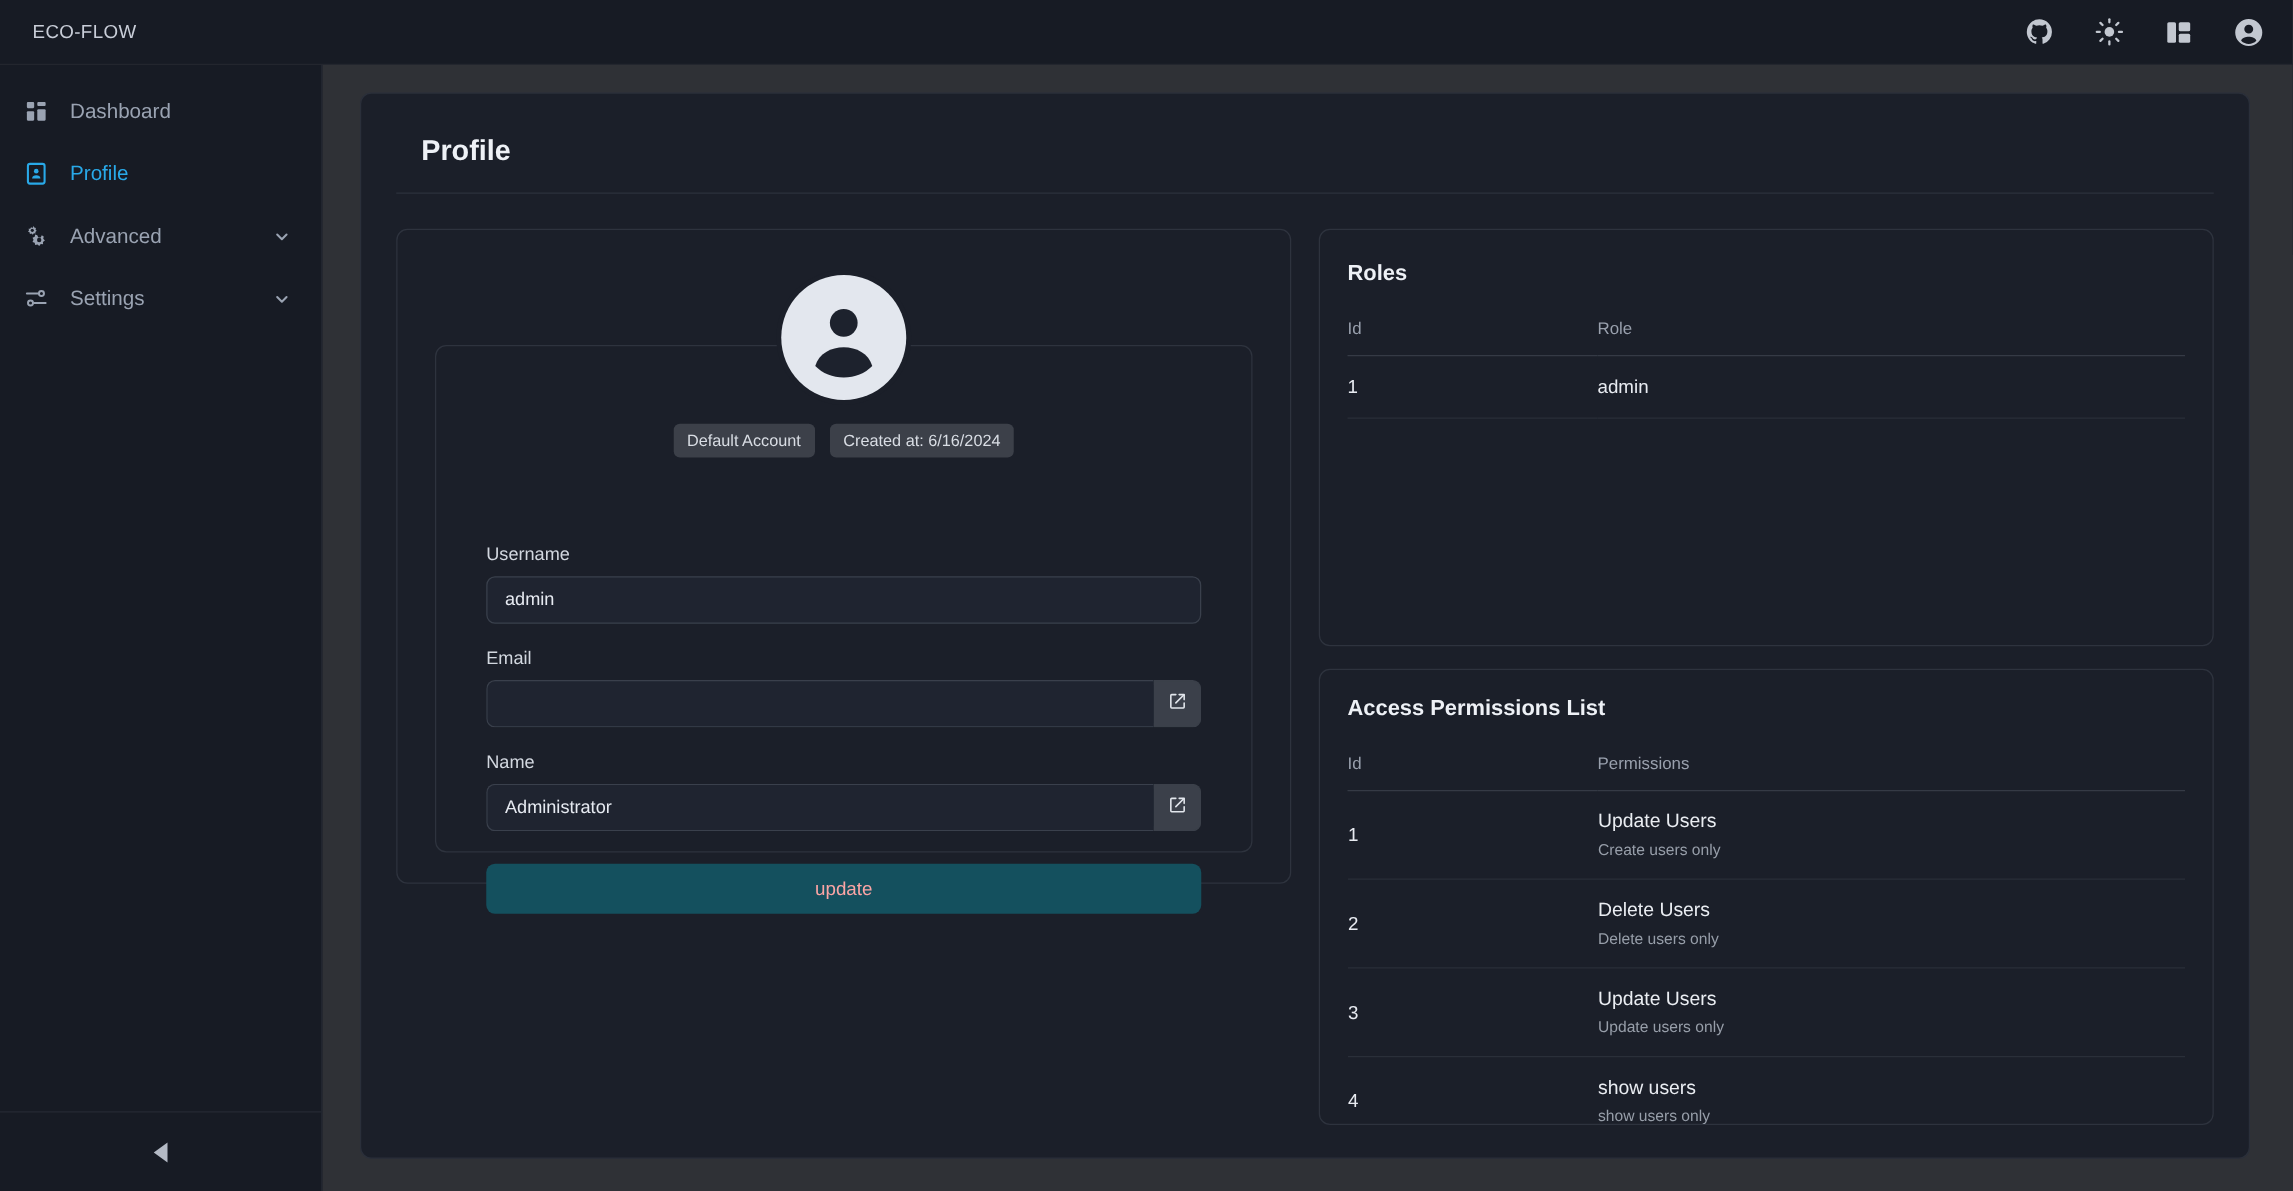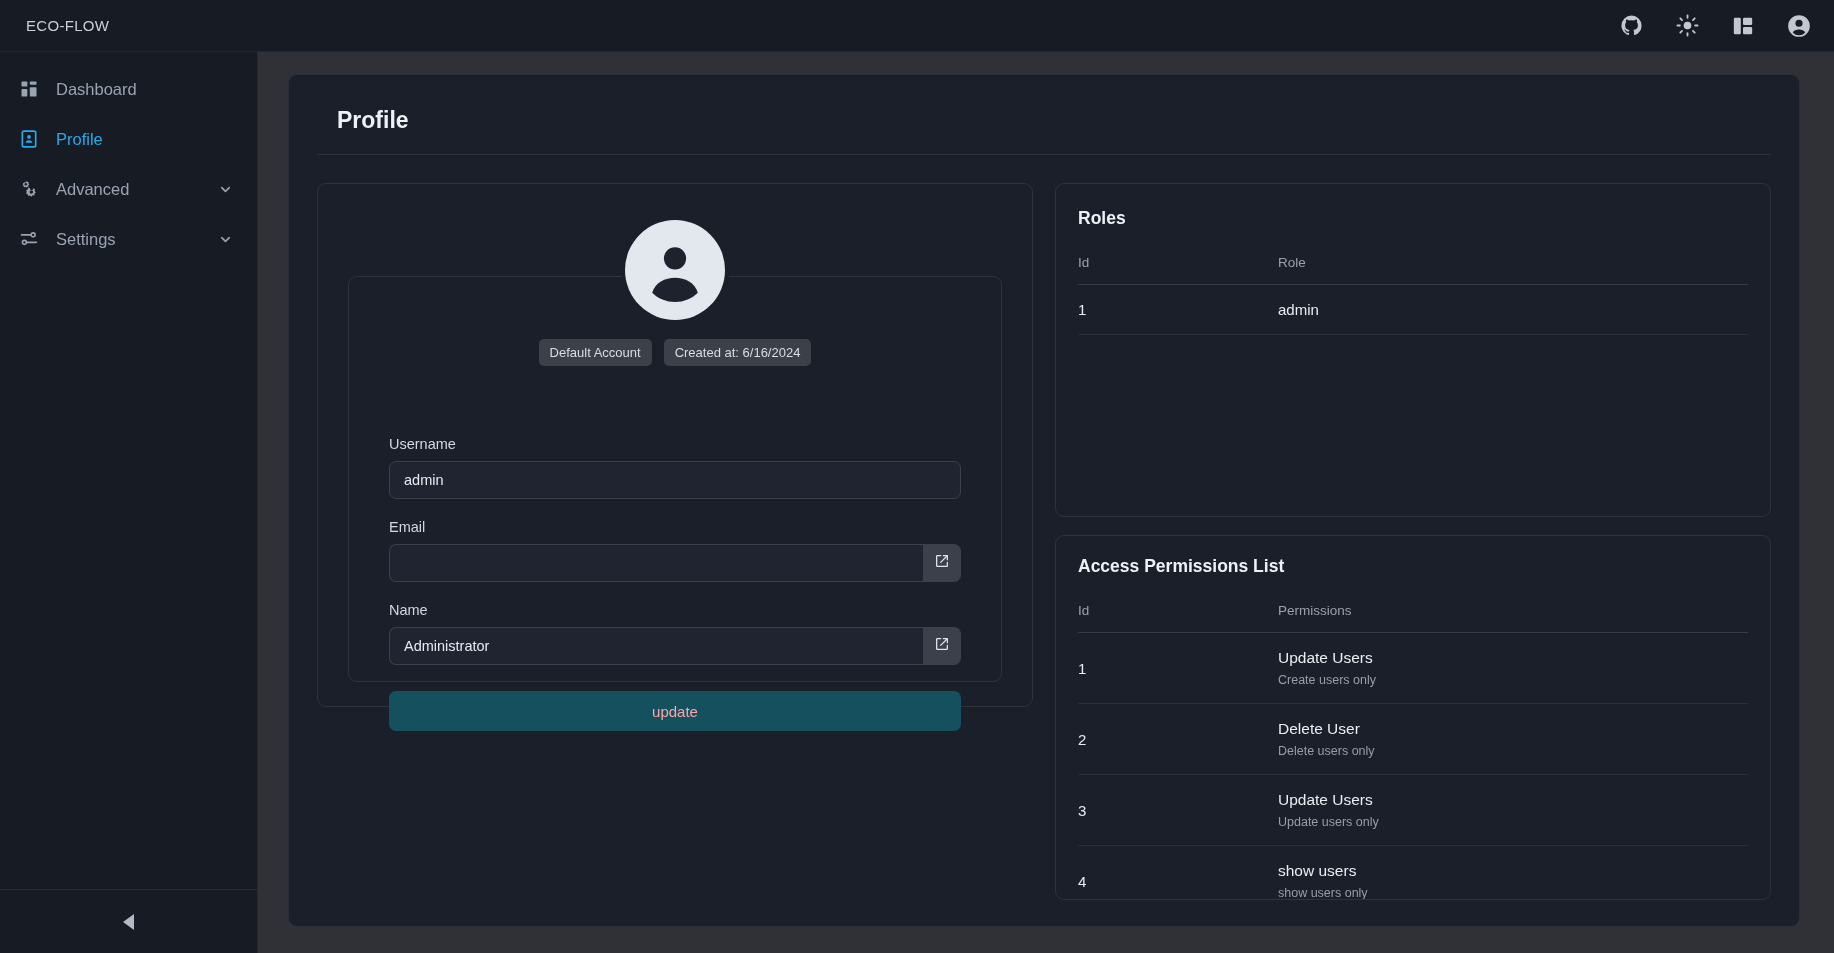--- a/index.html
+++ b/index.html
@@ -388,21 +388,21 @@
                     <tr class="perm-row">
                       <td class="col-id">1</td>
                       <td>
                         <div class="perm-name">Update Users</div>
                         <div class="perm-desc">Create users only</div>
                       </td>
                     </tr>
                     <tr class="perm-row">
                       <td class="col-id">2</td>
                       <td>
-                        <div class="perm-name">Delete User</div>
+                        <div class="perm-name">Delete Users</div>
                         <div class="perm-desc">Delete users only</div>
                       </td>
                     </tr>
                     <tr class="perm-row">
                       <td class="col-id">3</td>
                       <td>
                         <div class="perm-name">Update Users</div>
                         <div class="perm-desc">Update users only</div>
                       </td>
                     </tr>

